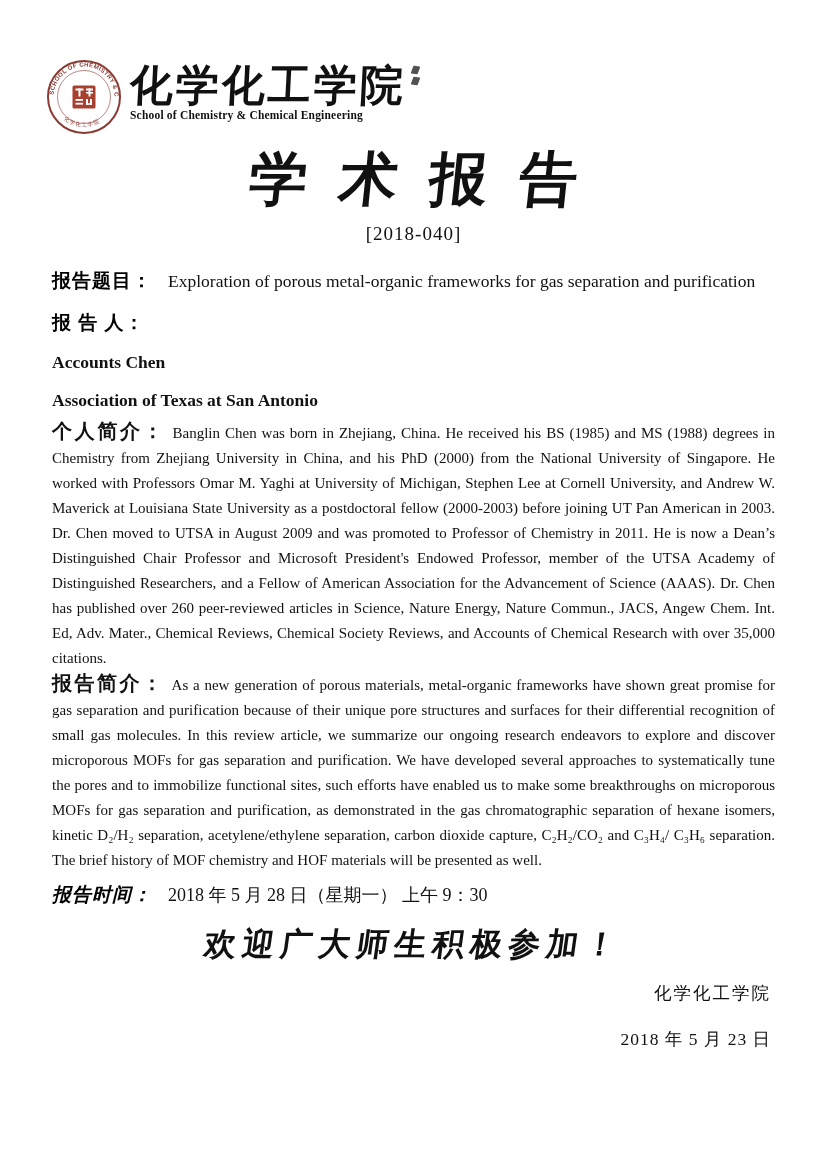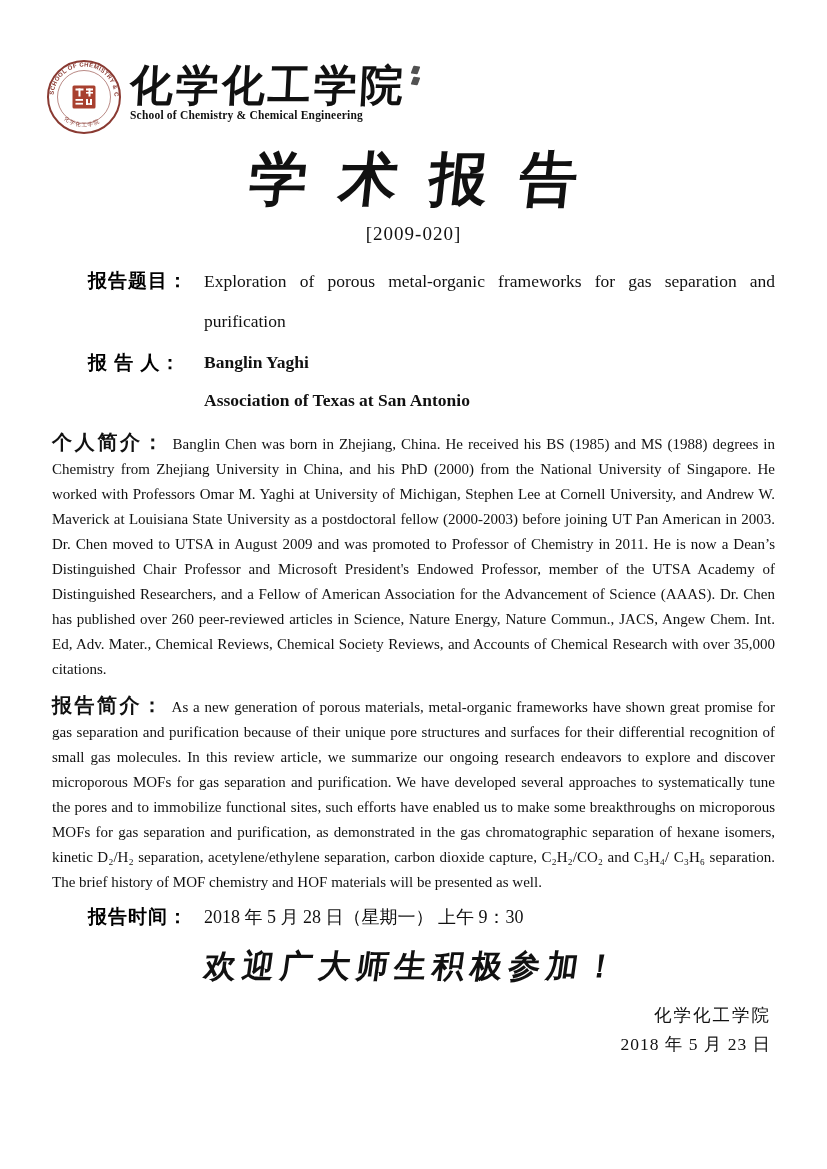--- a/index.html
+++ b/index.html
@@ -25,48 +25,48 @@
   .sig-marks i { display:block; width:7px; height:8px; background:#333; transform:rotate(8deg) skewX(-12deg); border-radius:1px; opacity:.85; }
   
   .main-title {
     margin-top:6px; text-align:center; font-weight:bold; font-size:58px; line-height:74px;
     letter-spacing:32px; padding-left:32px; transform:skewX(-6deg);
     font-family:"DejaVu Serif",serif; white-space:nowrap;
   }
   .serial { text-align:center; font-size:19px; letter-spacing:1px; margin-top:7px; }
   
   .content { margin:16px 52px 0 52px; }
-  .row { display:flex; align-items:flex-start;margin-left:36px; }
+  .row { display:flex; align-items:flex-start; }
   .lbl {
     flex:none; font-weight:bold; color:#000;
     font-family:"Liberation Sans","DejaVu Sans",sans-serif;
   }
   .title-row .lbl, .speaker-row .lbl { width:116px; font-size:19px; line-height:40px; letter-spacing:1px; }
   .title-row .val {
     font-weight:normal; font-size:17.5px; line-height:40px; text-align:justify; width:607px;
   }
-  .speaker-row { margin-top:2px; }
+  .speaker-row { margin-top:2px;flex-direction:column; }
   .speaker-row .val { font-weight:bold; font-size:17.5px; line-height:38px; }
-  .para { margin-top:11px; font-size:15px; line-height:25px; text-align:justify; }
+  .para { font-size:15px; line-height:25px; text-align:justify; }
   .para .inline-lbl {
     font-family:"Liberation Sans","DejaVu Sans",sans-serif;
     font-weight:bold; font-size:20px; letter-spacing:1.5px; padding-right:7px;
   }
   .info-row { margin-top:7px; align-items:baseline; }
-  .info-row .lbl { width:116px; font-size:19px; line-height:30px; letter-spacing:1px; }
+  .info-row .lbl { width:116px; font-size:19px; line-height:30px; letter-spacing:1px;font-style:italic; }
   .info-row .val { font-size:18px; line-height:30px; }
   .venue-row { margin-top:13px; }
   
   .welcome {
     text-align:center; margin-top:12px; font-weight:bold; font-size:32px; line-height:44px;
     letter-spacing:6px; transform:skewX(-8deg); font-family:"DejaVu Serif",serif;
   }
   .footer { margin-top:14px; text-align:right; padding-right:56px; font-size:17.5px; }
   .footer-sign { line-height:26px; letter-spacing:2px; }
-  .footer-date { line-height:26px; margin-top:3px; letter-spacing:1px; }
+  .footer-date { line-height:26px; margin-top:20px; letter-spacing:1px; }
 </style>
 </head>
 <body>
 
 <div class="page">
 
   <div class="logo-row">
     <svg class="seal" viewBox="0 0 78 78">
       <circle cx="39" cy="39" r="36" fill="none" stroke="#8a3a32" stroke-width="2"></circle>
       <circle cx="39" cy="39" r="26.5" fill="none" stroke="#8a3a32" stroke-width="0.6"></circle>
@@ -98,33 +98,33 @@
       <div class="logo-cn">化学化工学院</div>
       <div class="logo-en">School of Chemistry &amp; Chemical Engineering</div>
     </div>
     <span class="sig-marks">
         <i></i>
         <i></i>
       </span>
   </div>
 
   <div class="main-title">学术报告</div>
-  <div class="serial">[2009-020]</div>
+  <div class="serial">[2018-040]</div>
 
   <div class="content">
 
     <div class="row title-row">
       <span class="lbl">报告题目：</span>
       <span class="val">Exploration of porous metal-organic frameworks for gas separation and purification</span>
     </div>
 
     <div class="row speaker-row">
       <span class="lbl">报 告 人：</span>
       <span class="val">
-        <span style="display:block">Banglin Yaghi</span>
+        <span style="display:block">Accounts Chen</span>
         <span style="display:block">Association of Texas at San Antonio</span>
       </span>
     </div>
 
     <p class="para"><span class="inline-lbl">个人简介：</span><span>Banglin Chen was born in Zhejiang, China. He received his BS (1985) and MS (1988) degrees in Chemistry from Zhejiang University in China, and his PhD (2000) from the National University of Singapore. He worked with Professors Omar M. Yaghi at University of Michigan, Stephen Lee at Cornell University, and Andrew W. Maverick at Louisiana State University as a postdoctoral fellow (2000-2003) before joining UT Pan American in 2003. Dr. Chen moved to UTSA in August 2009 and was promoted to Professor of Chemistry in 2011. He is now a Dean’s Distinguished Chair Professor and Microsoft President's Endowed Professor, member of the UTSA Academy of Distinguished Researchers, and a Fellow of American Association for the Advancement of Science (AAAS). Dr. Chen has published over 260 peer-reviewed articles in Science, Nature Energy, Nature Commun., JACS, Angew Chem. Int. Ed, Adv. Mater., Chemical Reviews, Chemical Society Reviews, and Accounts of Chemical Research with over 35,000 citations.</span></p>
 
     <p class="para"><span class="inline-lbl">报告简介：</span><span>As a new generation of porous materials, metal-organic frameworks have shown great promise for gas separation and purification because of their unique pore structures and surfaces for their differential recognition of small gas molecules. In this review article, we summarize our ongoing research endeavors to explore and discover microporous MOFs for gas separation and purification. We have developed several approaches to systematically tune the pores and to immobilize functional sites, such efforts have enabled us to make some breakthroughs on microporous MOFs for gas separation and purification, as demonstrated in the gas chromatographic separation of hexane isomers, kinetic D₂/H₂ separation, acetylene/ethylene separation, carbon dioxide capture, C₂H₂/CO₂ and C₃H₄/ C₃H₆ separation. The brief history of MOF chemistry and HOF materials will be presented as well.</span></p>
 
     <div class="row info-row">
       <span class="lbl">报告时间：</span>

